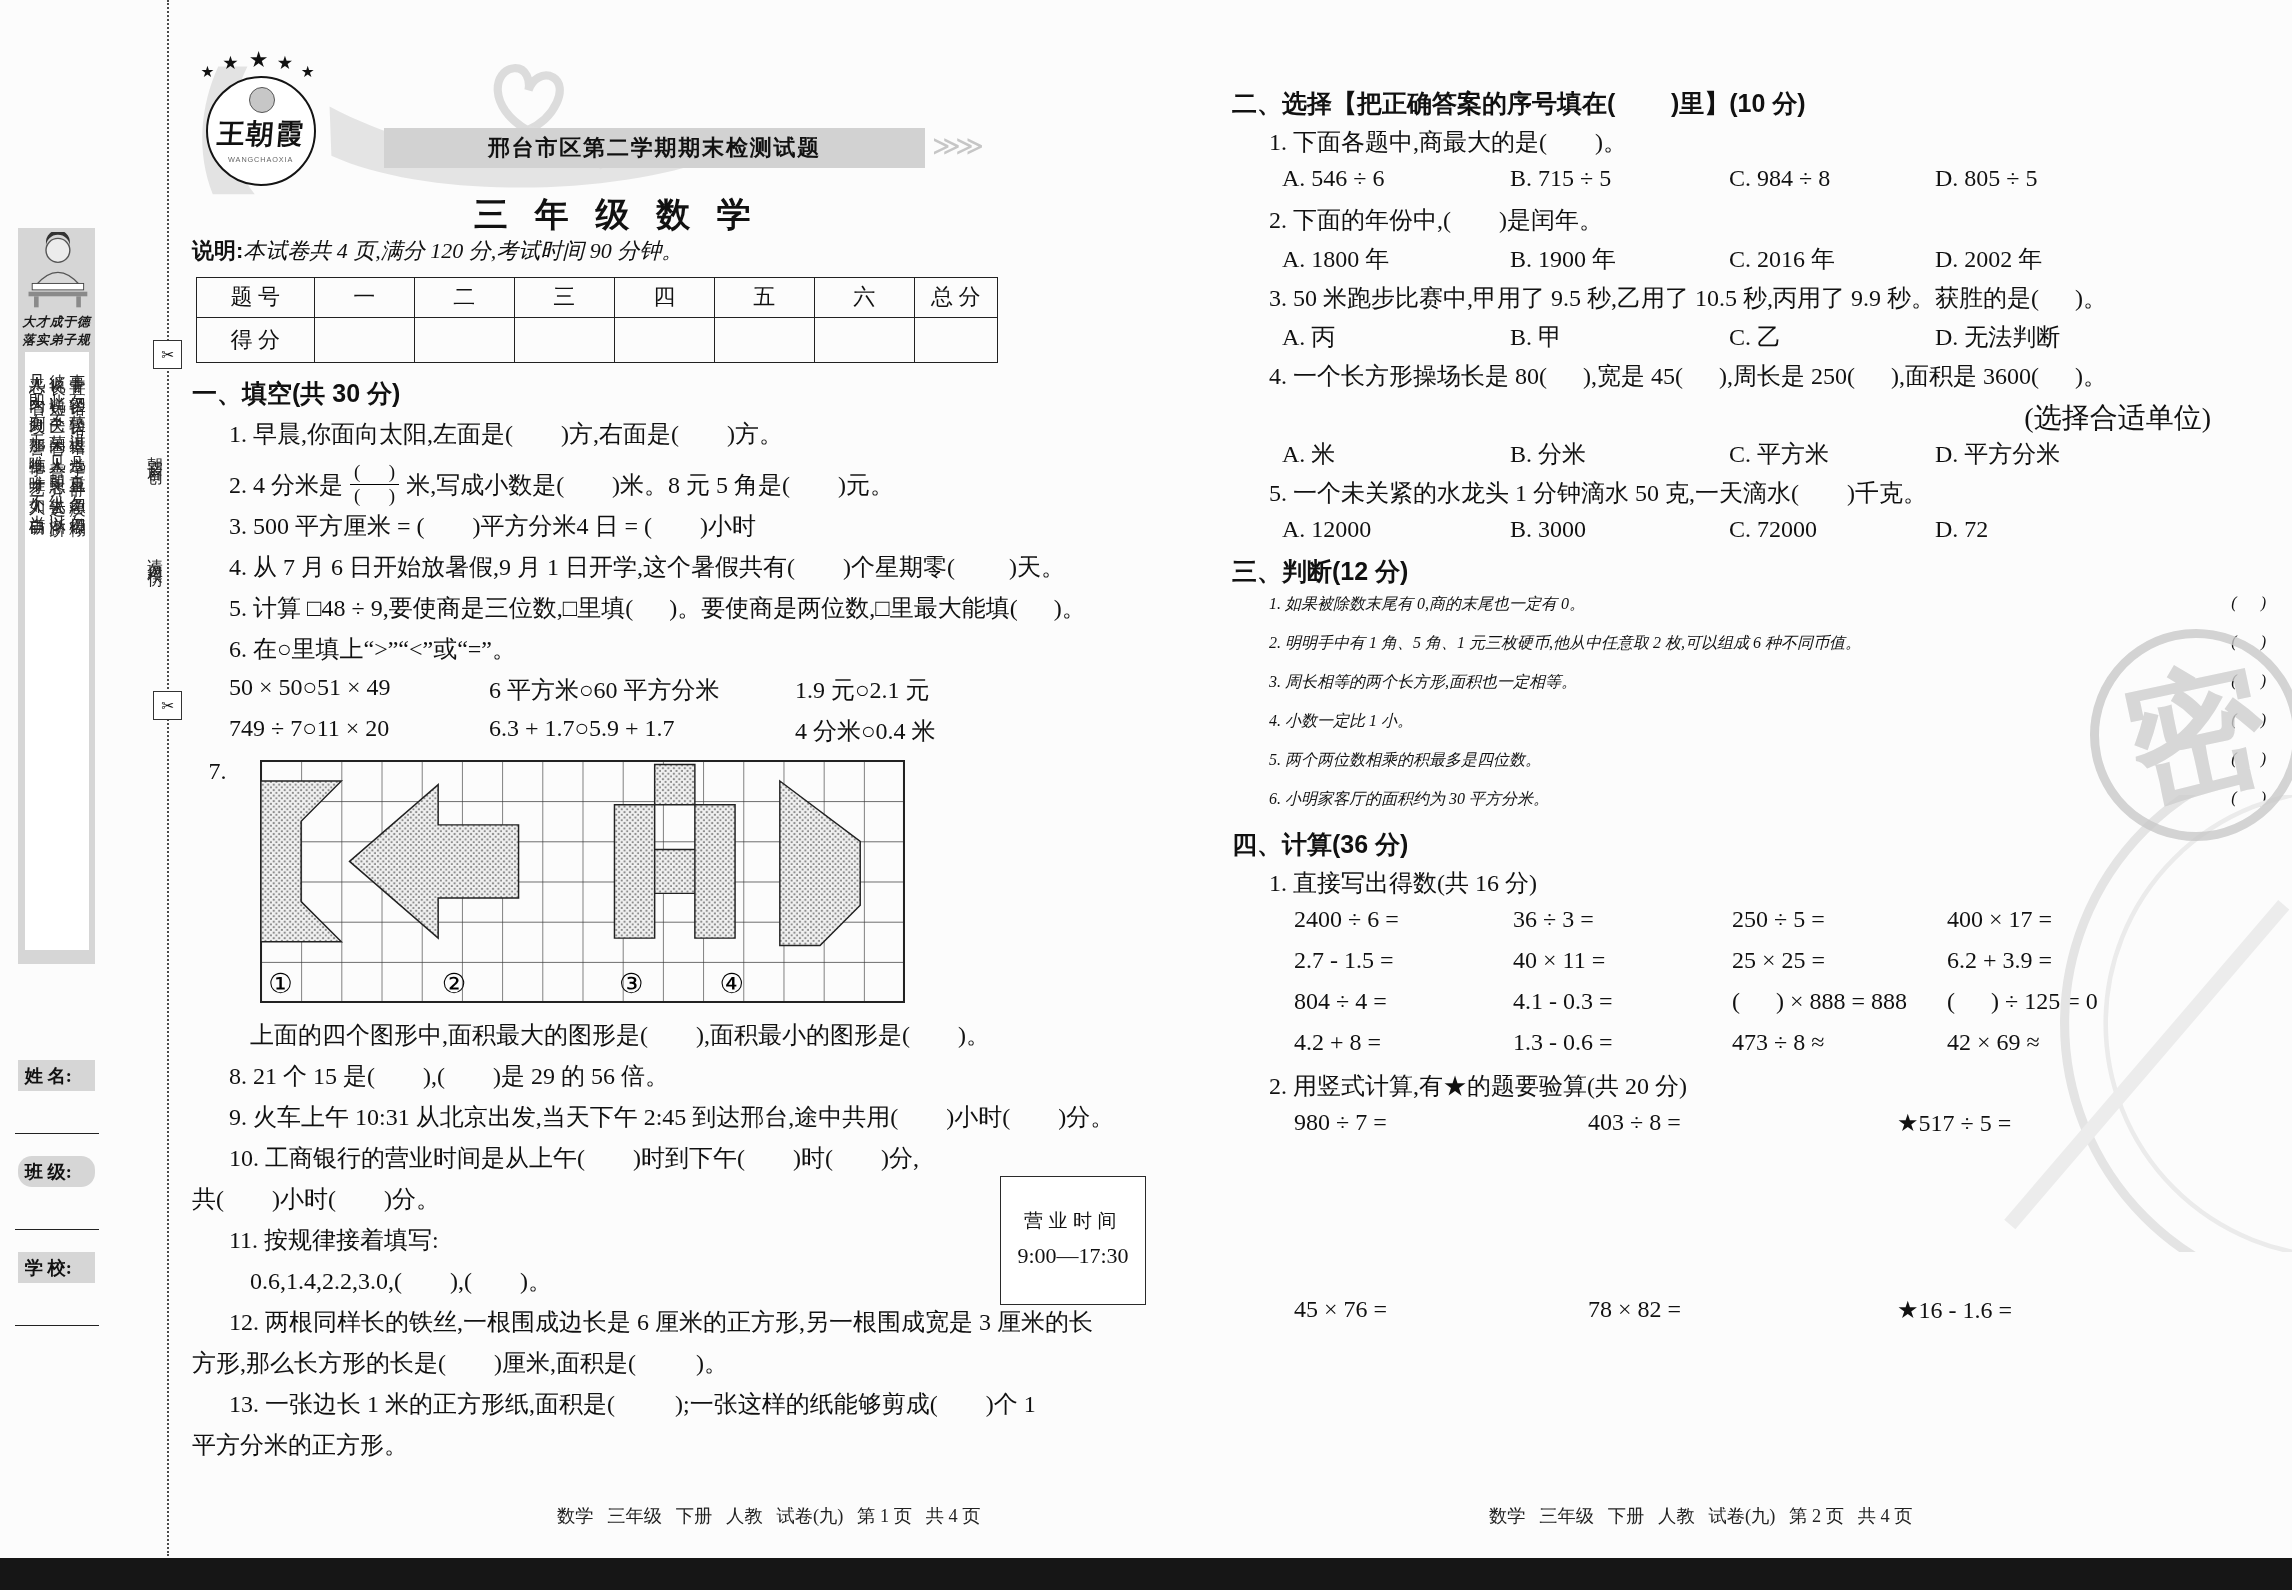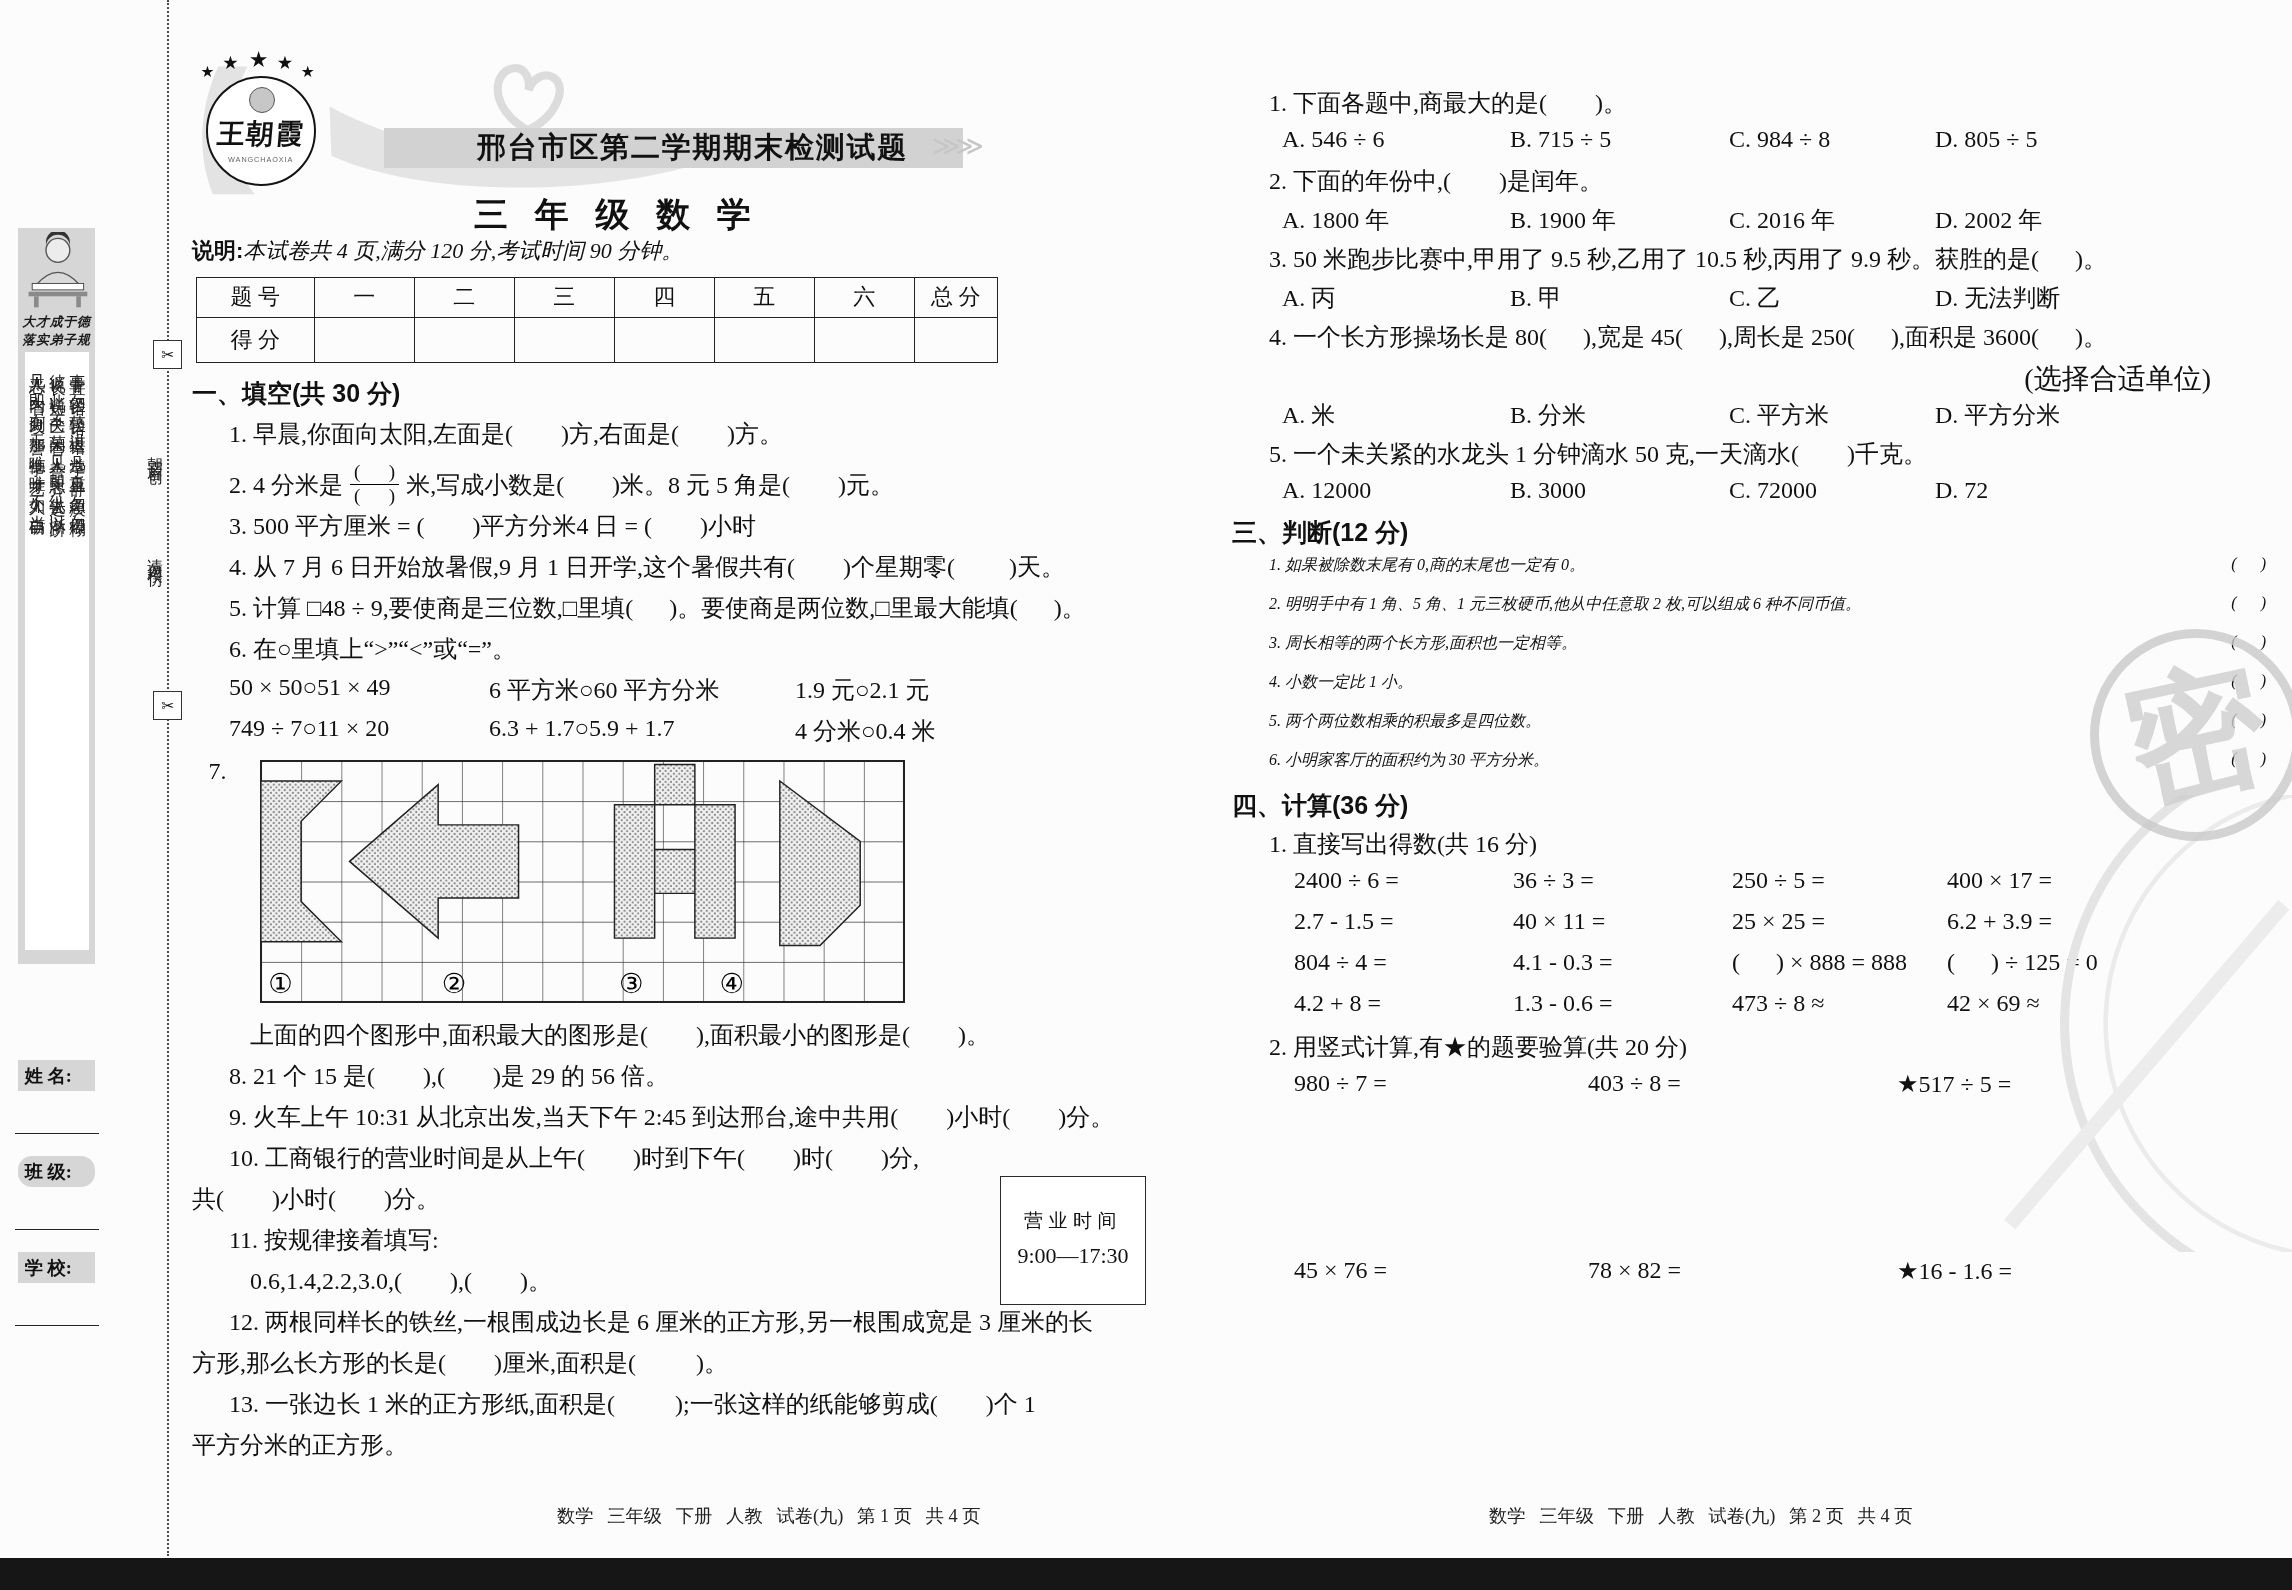--- a/index.html
+++ b/index.html
@@ -34,21 +34,21 @@
   .page2{position:absolute;left:1232px;top:87px;width:1034px;}
   .row1{height:41px;font-size:24px;white-space:pre;}
   .row2{height:39px;font-size:24px;white-space:pre;}
   .ind{padding-left:37px;} .ind2{padding-left:58px;}
   .sech1{height:41px;font-size:25px;white-space:pre;}
   .sech2{height:39px;font-size:25px;white-space:pre;}
   
   .p1-head{position:relative;height:142px;}
   .ribbon{position:absolute;left:0;top:0;}
   .banner{position:absolute;left:192px;top:78px;width:541px;height:40px;background:#d2d2d2;
-          display:flex;align-items:center;justify-content:center;font-size:29px;letter-spacing:1.8px;padding-left:38px;}
+          display:flex;align-items:center;justify-content:center;font-size:22px;letter-spacing:1.8px;}
   .chevrons{position:absolute;left:740px;top:80px;font-size:27.4px;color:#c6c6c6;letter-spacing:-5.5px;}
   .logo{position:absolute;left:13.7px;top:25.6px;width:106px;height:106px;border:2.7px solid #141414;
         border-radius:50%;background:#fff;}
   .logo .star{position:absolute;color:#111;}
   .s1{left:-7.3px;top:-14.6px;font-size:15.5px;} .s2{left:14.6px;top:-25.6px;font-size:18.3px;}
   .s3{left:41px;top:-31px;font-size:22px;} .s4{left:69px;top:-25.6px;font-size:18.3px;}
   .s5{left:93px;top:-14.6px;font-size:15.5px;}
   .portrait{position:absolute;left:41px;top:9.1px;width:24px;height:24px;border-radius:50%;
             background:#c7c7c7;border:0.9px solid #555;}
   .logo-name{position:absolute;left:0;top:38px;width:100%;text-align:center;font-size:27.4px;
@@ -275,20 +275,21 @@
     <div class="row1 ind">13. 一张边长 1 米的正方形纸,面积是(          );一张这样的纸能够剪成(        )个 1</div>
     <div class="row1">平方分米的正方形。</div>
 
     <div class="hours">
       <div class="h1">营业时间</div>
       <div class="h2">9:00—17:30</div>
     </div>
   </div>
 
   <div class="page2">
+    <div class="sech2 hei">二、选择【把正确答案的序号填在(        )里】(10 分)</div>
 
     <div class="row2 ind">1. 下面各题中,商最大的是(        )。</div>
     <div class="opts">
       <span>A. 546 ÷ 6</span>
       <span>B. 715 ÷ 5</span>
       <span>C. 984 ÷ 8</span>
       <span>D. 805 ÷ 5</span>
     </div>
     <div class="row2 ind">2. 下面的年份中,(        )是闰年。</div>
     <div class="opts">

